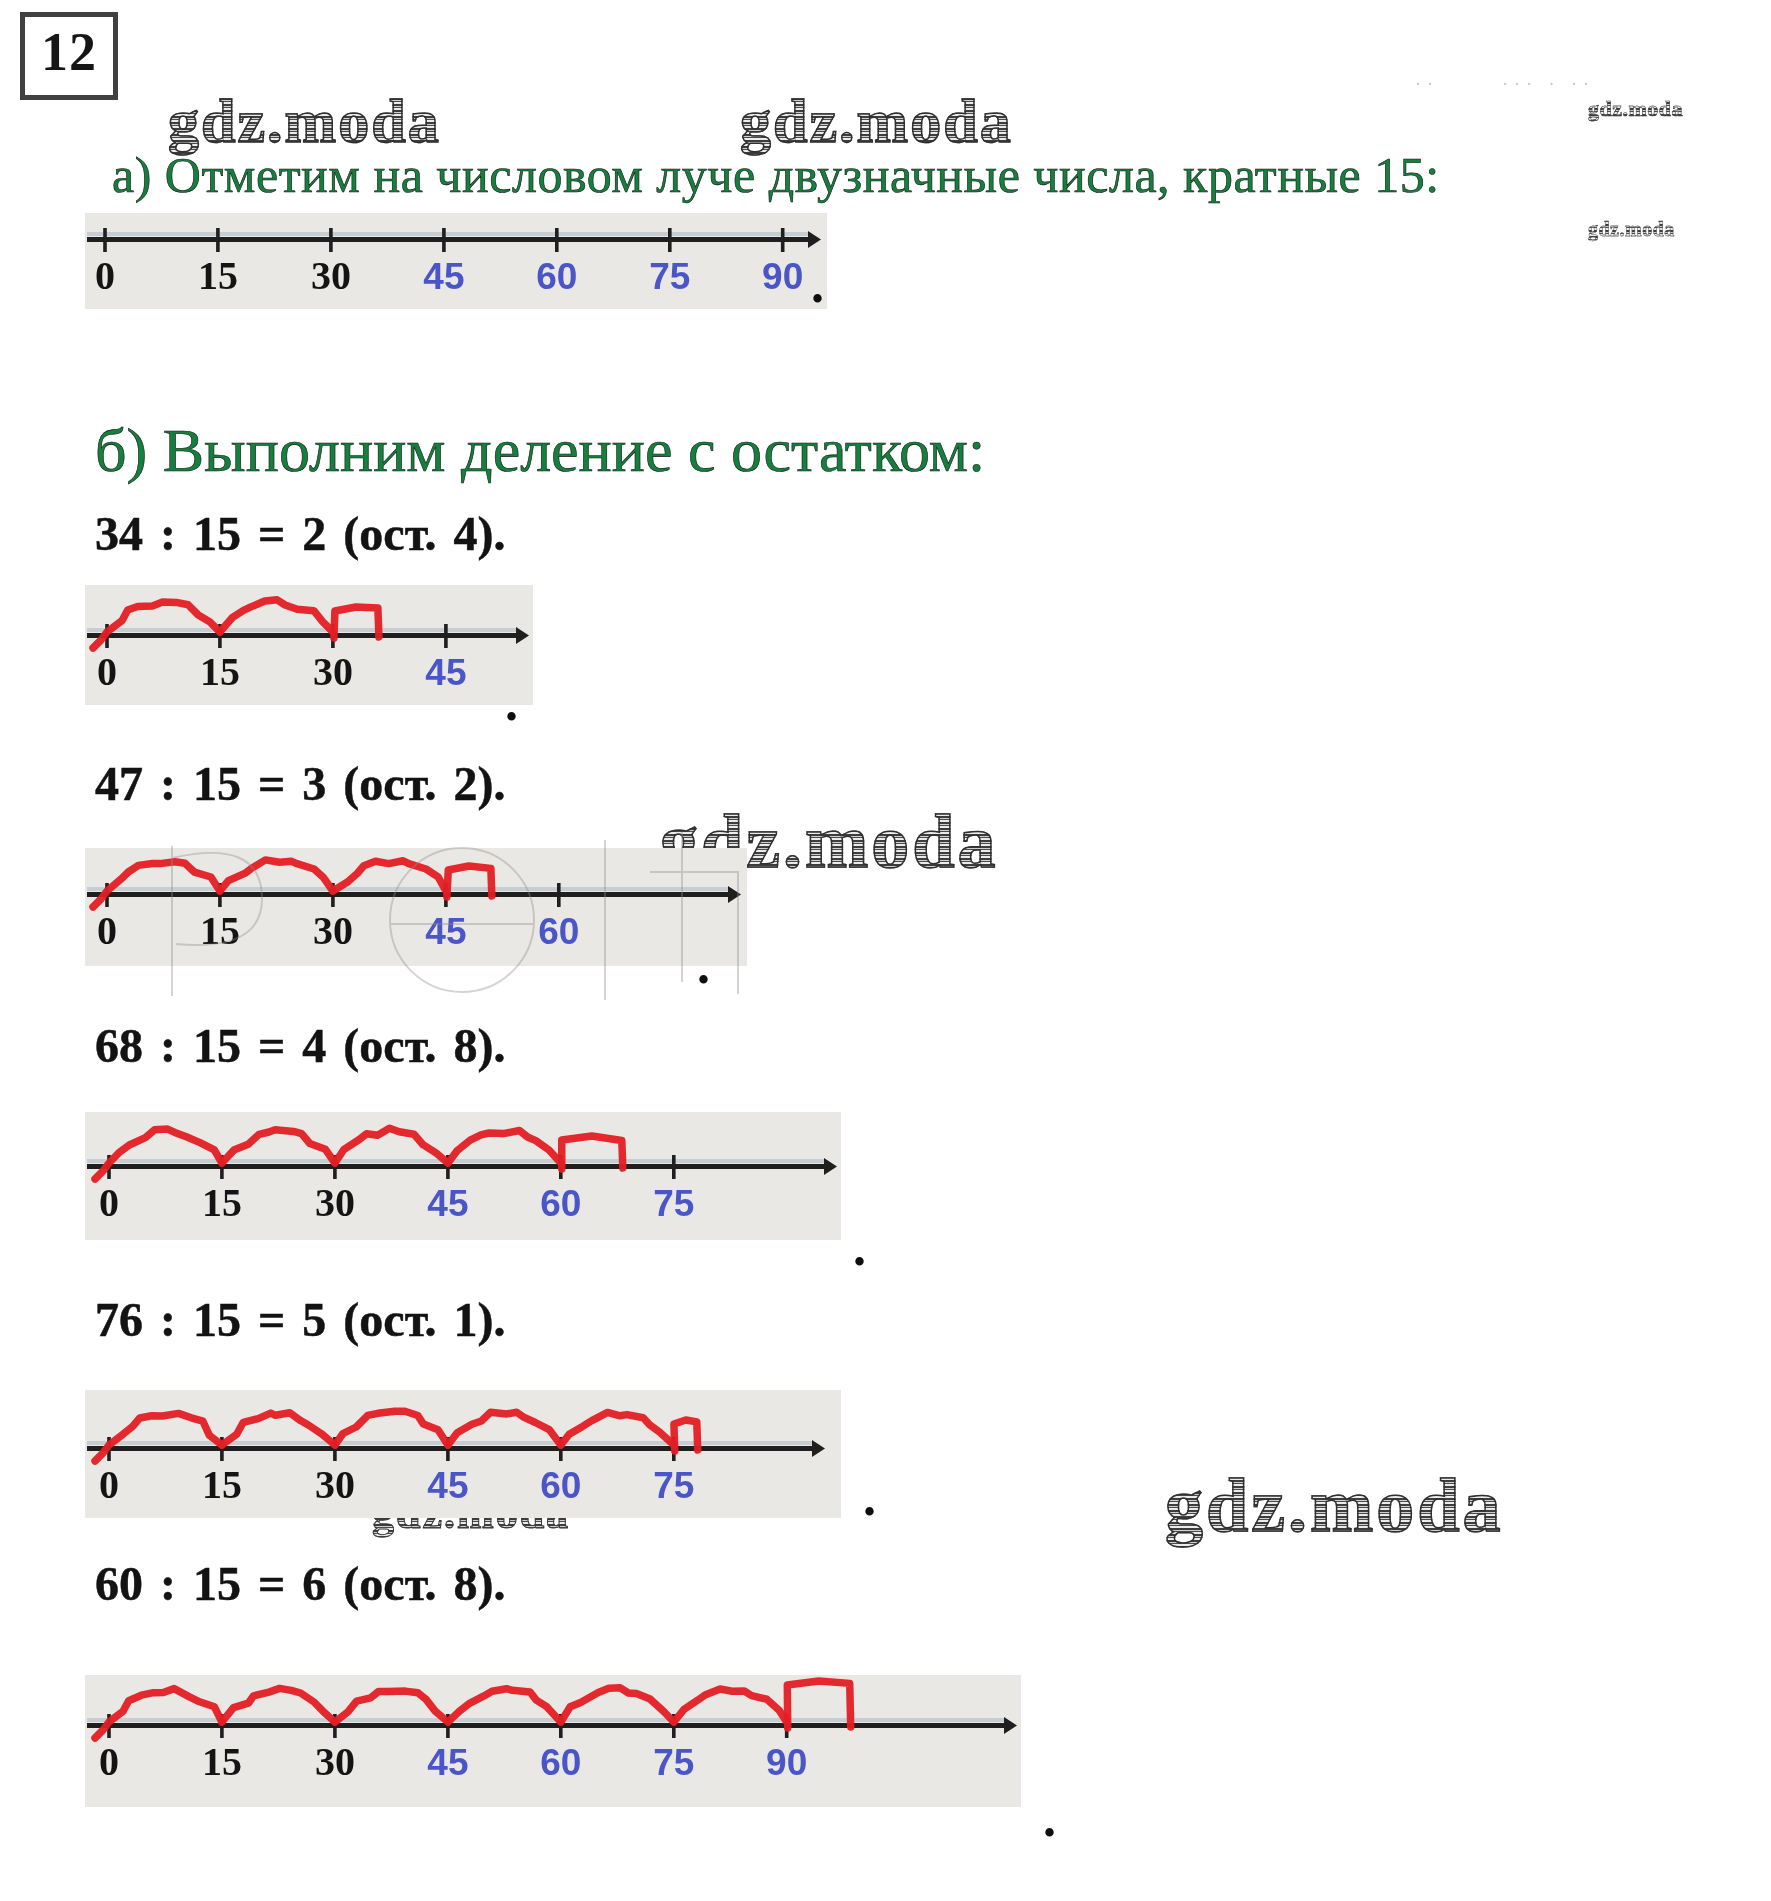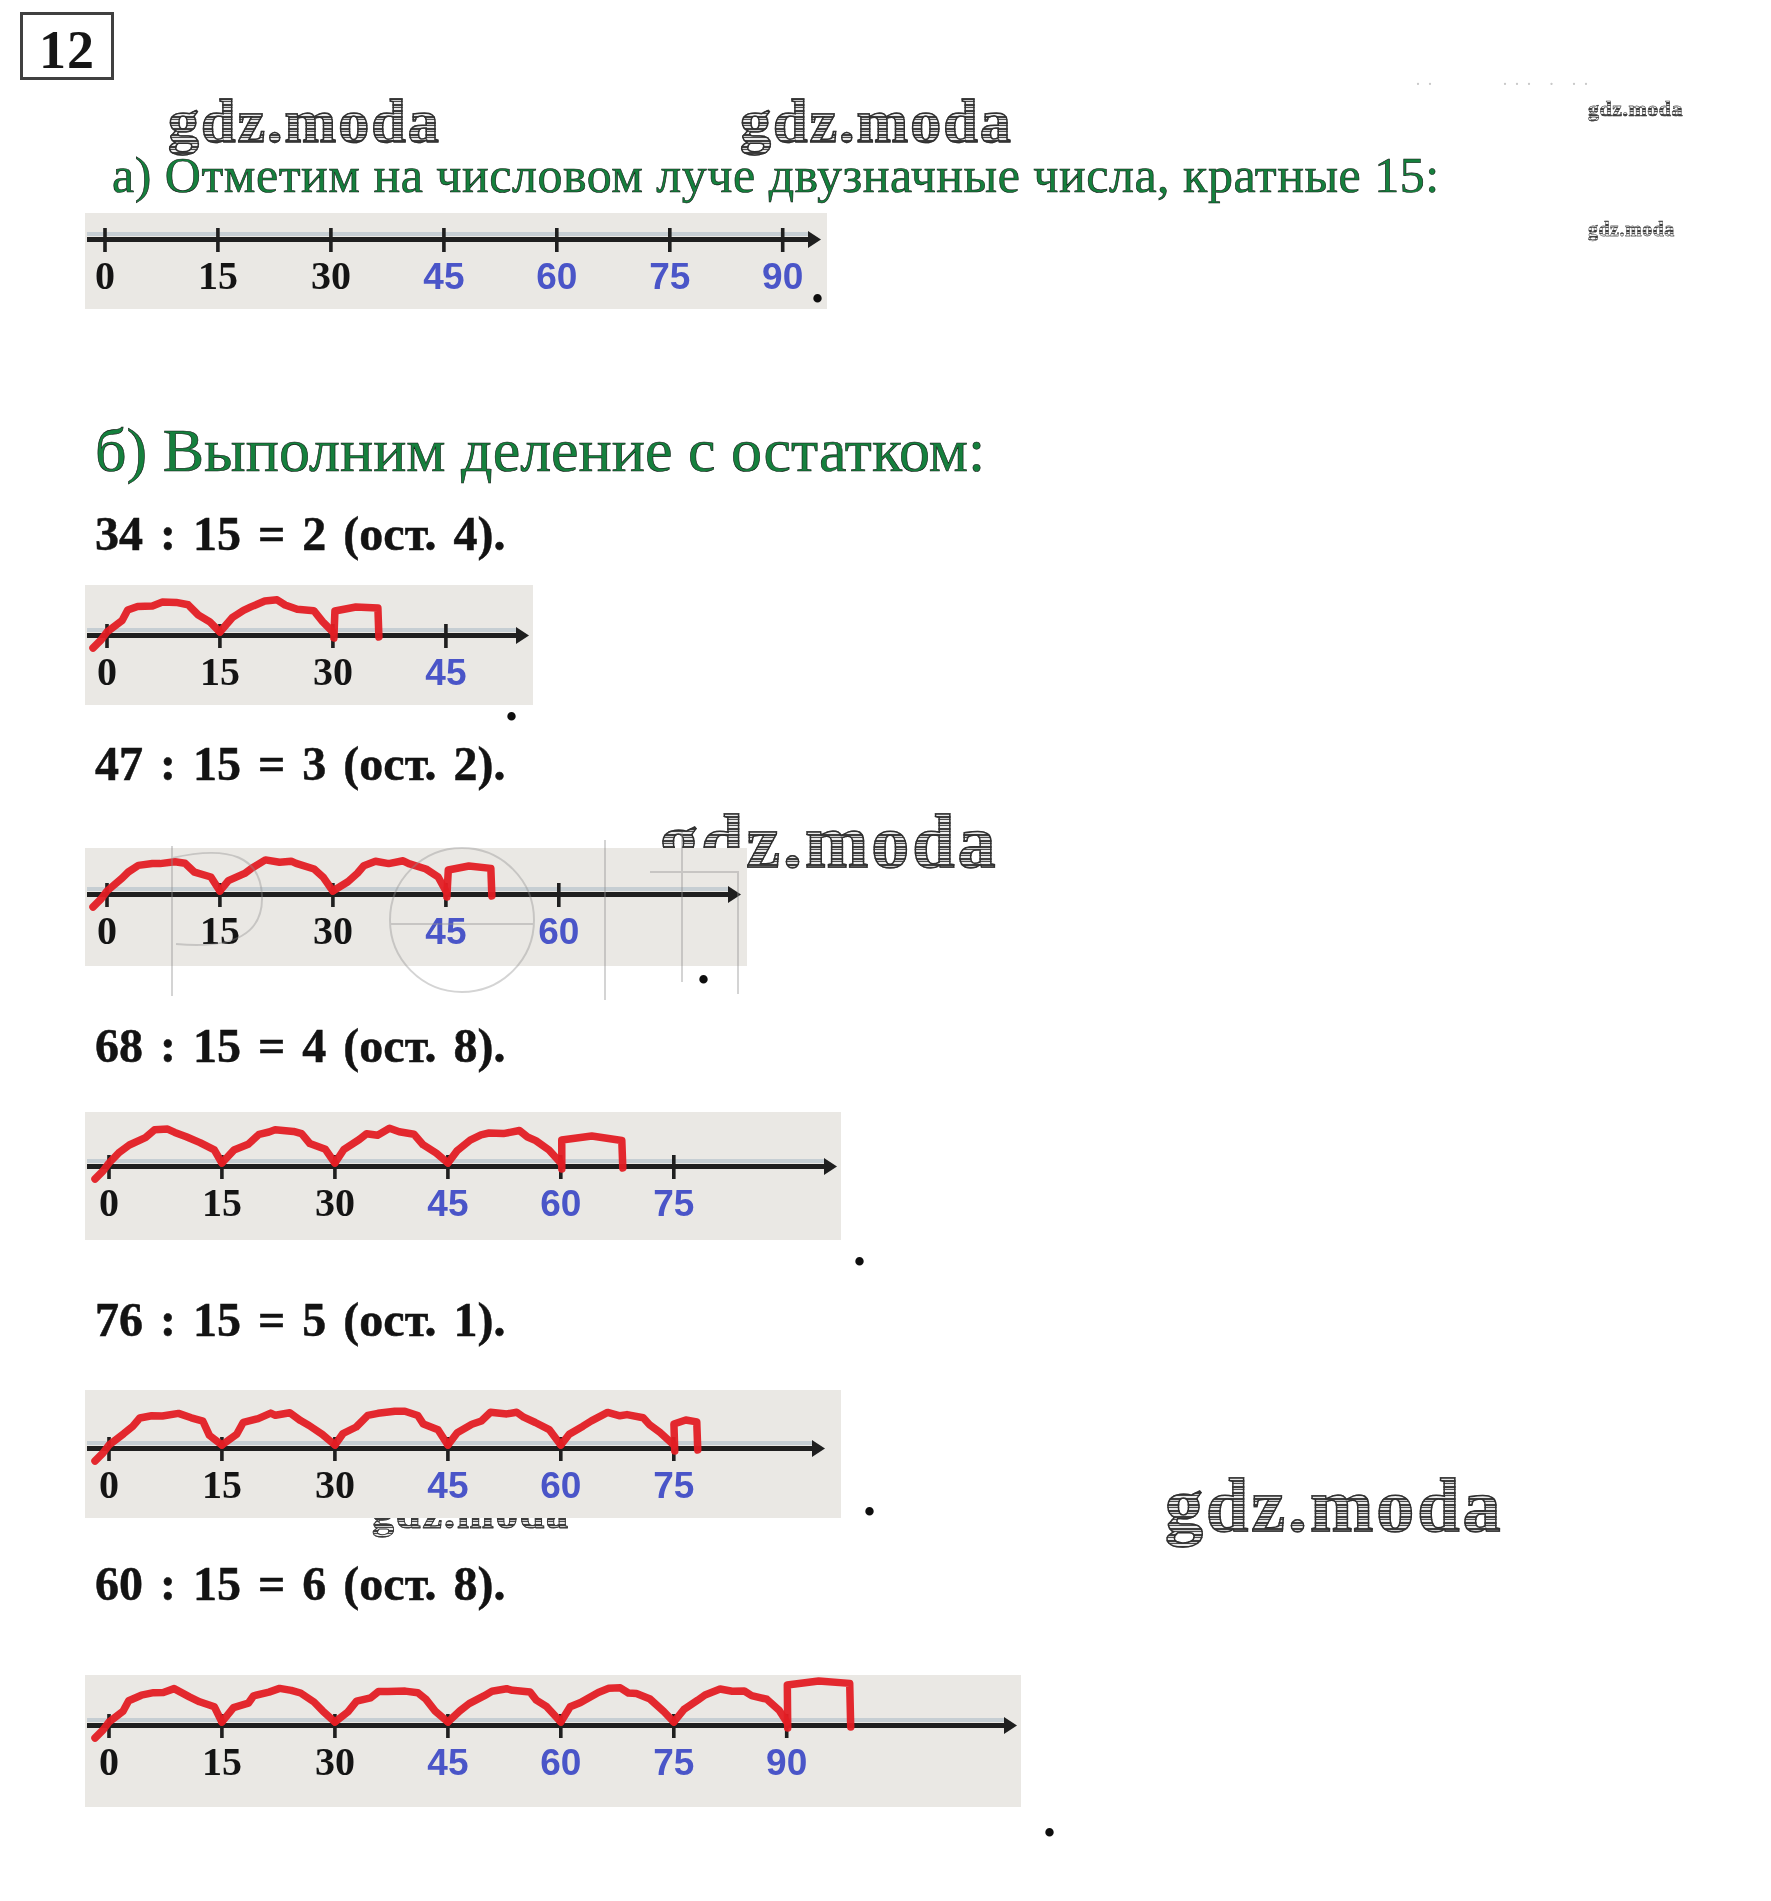--- a/index.html
+++ b/index.html
@@ -3,22 +3,22 @@
 <meta charset="utf-8">
 <style>
   html,body{margin:0;padding:0}
   body{
     width:1771px;height:1901px;position:relative;background:#ffffff;
     font-family:"Liberation Serif",serif;color:#161616;overflow:hidden;
   }
 
   
   #box12{
-    position:absolute;left:20px;top:12px;border:3px solid #404040;
-    font-size:54px;font-weight:bold;line-height:1;padding:8px 16px 0;
+    position:absolute;left:20px;top:12px;border:5px solid #404040;
+    font-size:54px;font-weight:bold;line-height:1;padding:8px 16px 16px;
     letter-spacing:1px;background:#fff;
   }
 
   
   .wm{
     position:absolute;font-family:"Liberation Serif",serif;font-weight:bold;
     color:transparent;letter-spacing:2px;white-space:nowrap;
     background:repeating-linear-gradient(180deg,#3d3d3d 0 1.6px,rgba(80,80,80,.28) 1.6px 3.1px,#4b4b4b 3.1px 4.4px,rgba(130,130,130,.16) 4.4px 6px);
     -webkit-background-clip:text;background-clip:text;text-align:right;
     -webkit-text-stroke:1.5px #303030;
@@ -36,21 +36,21 @@
     -webkit-text-stroke:.6px #141414;
   }
   #heading-a{left:112px;top:146px;font-size:50px;letter-spacing:.5px}
   #heading-b{left:95px;top:415px;font-size:62px}
 
   .equation{
     position:absolute;left:95px;font-size:48px;white-space:nowrap;color:#131313;
     -webkit-text-stroke:.5px #131313;word-spacing:5px;font-weight:bold;
   }
   #eq0{top:506px}
-  #eq1{top:736px}
+  #eq1{top:756px}
   #eq2{top:1018px}
   #eq3{top:1292px}
   #eq4{top:1556px}
 
   .fig{position:absolute}
   .fig svg{display:block}
   .fig-period{
     position:absolute;font-size:52px;font-weight:bold;color:#0e0e0e;line-height:1;
   }
   #fig0{left:85px;top:213px}   #fig0 .fig-period{left:726px;top:46px}

